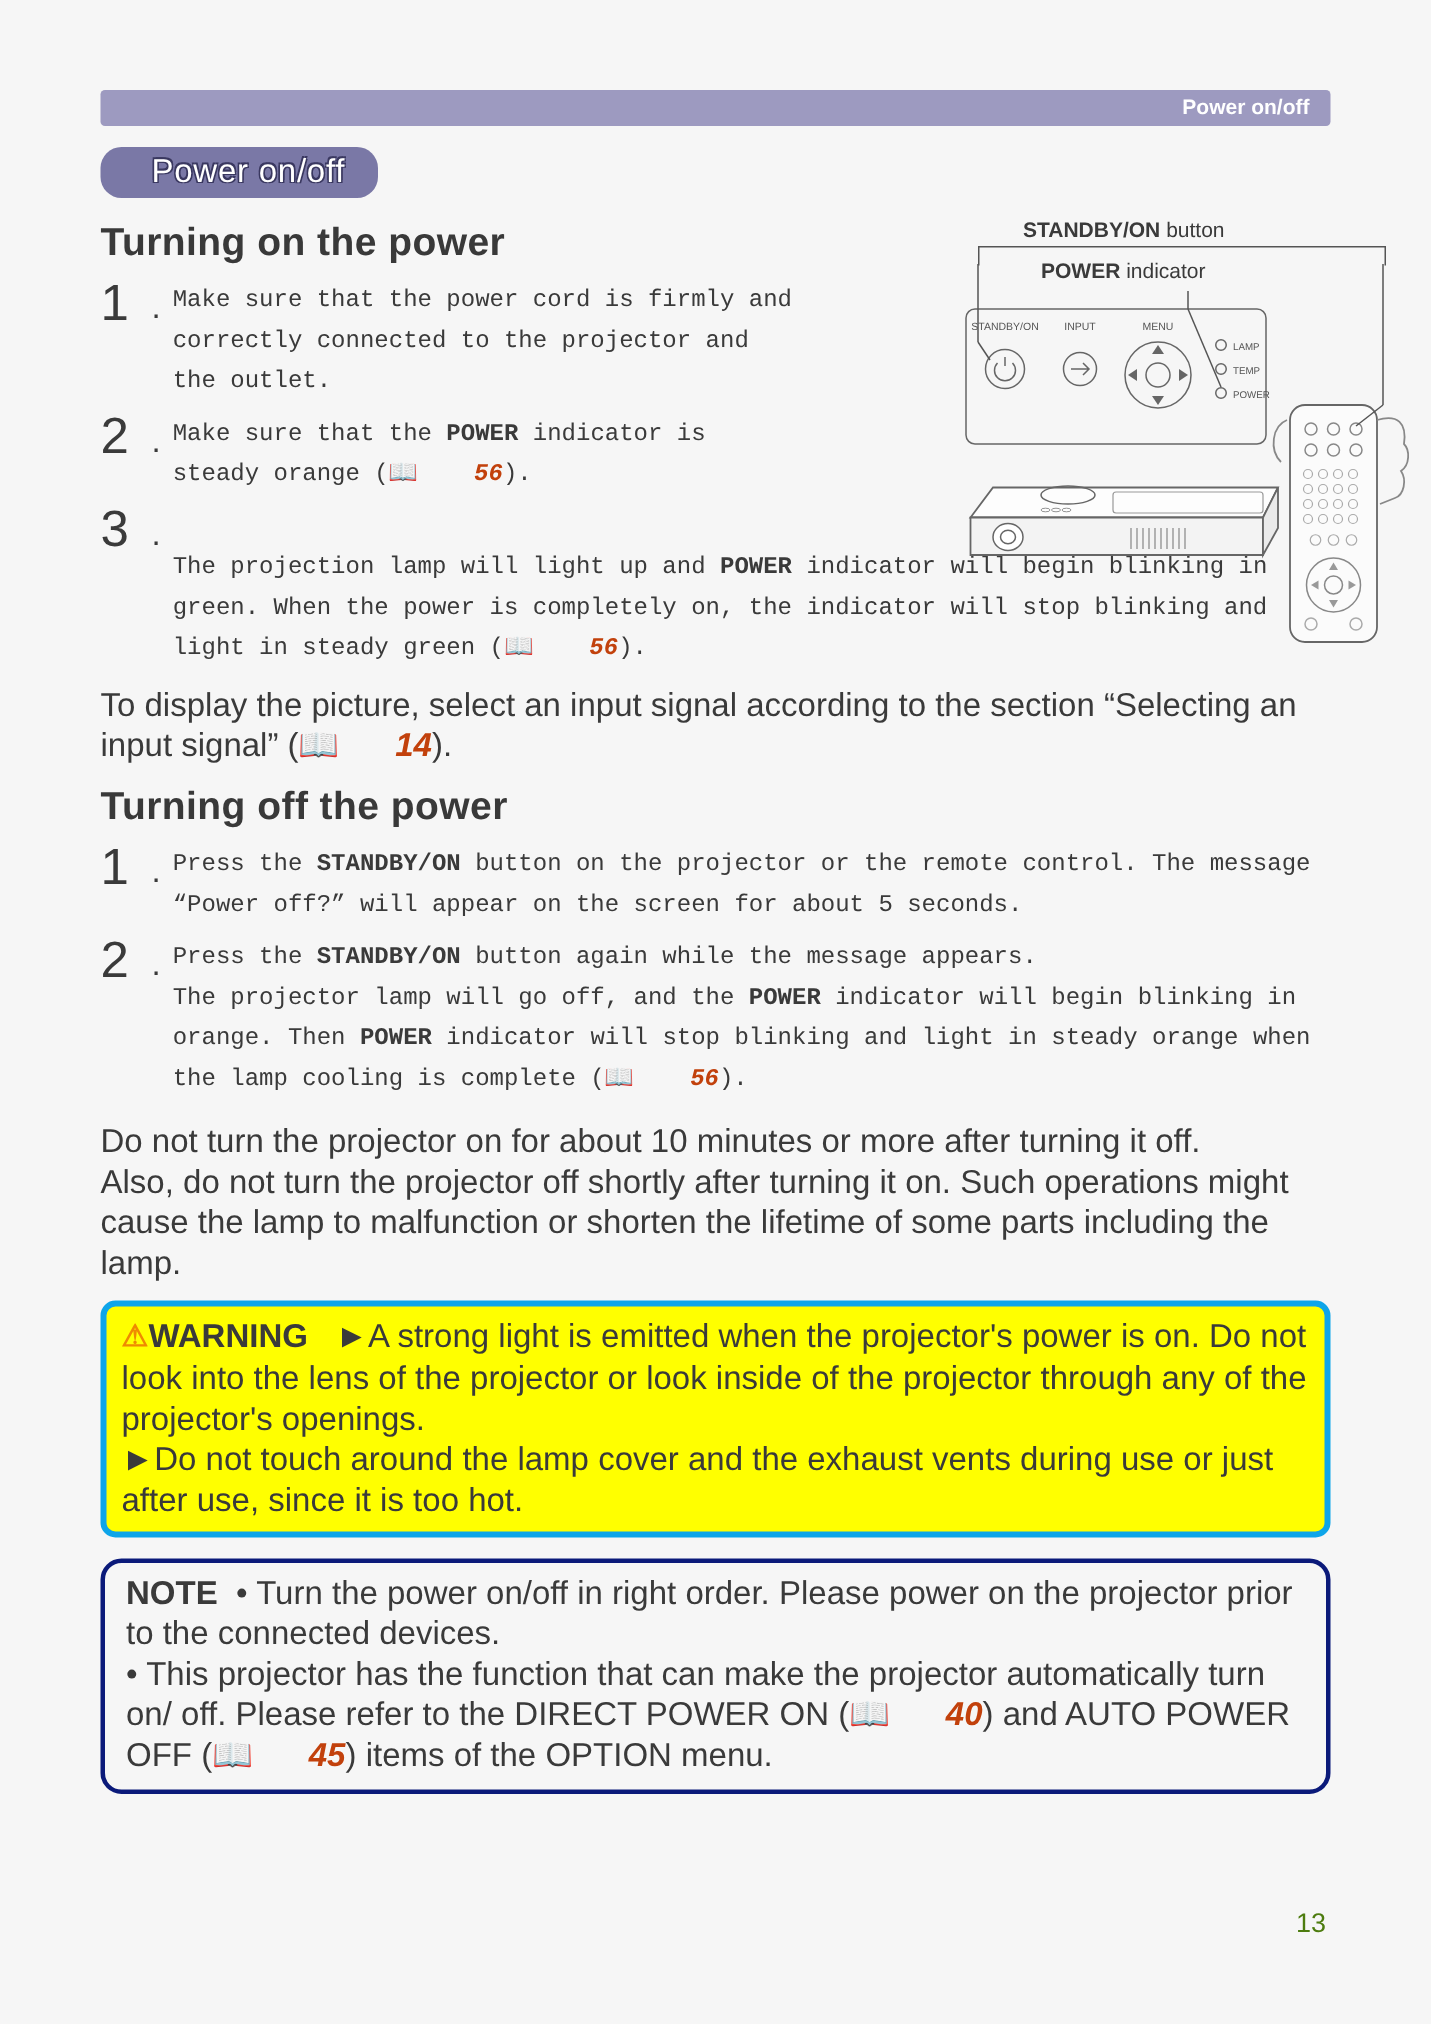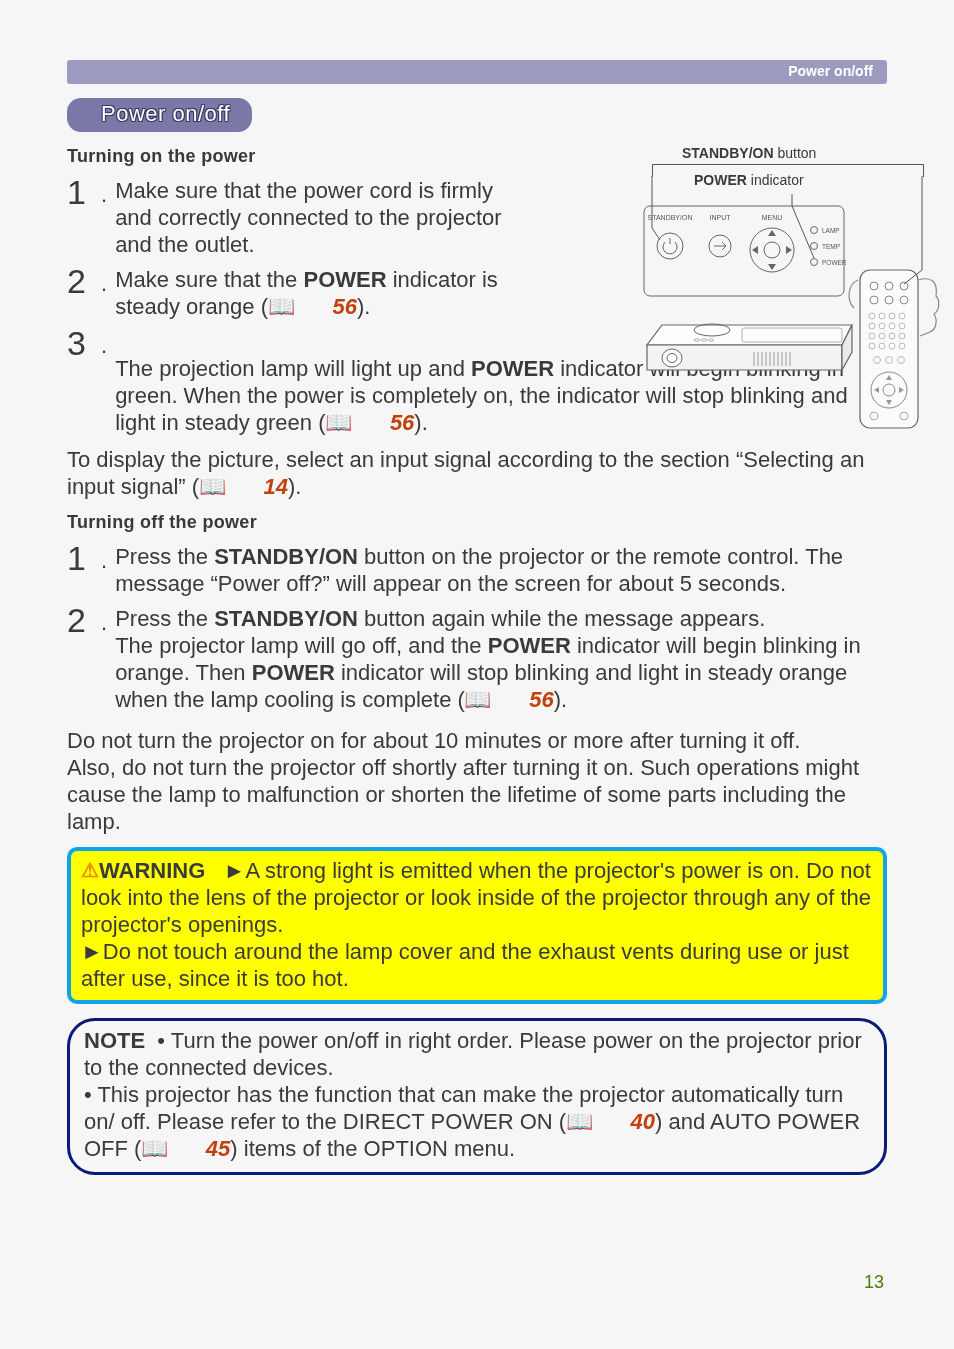--- a/index.html
+++ b/index.html
@@ -46,21 +46,21 @@
   .pill span {
     font-size: 22px;
     color: #fff;
     font-weight: normal;
     text-shadow: -1px -1px 0 #3a3860, 1px -1px 0 #3a3860, -1px 1px 0 #3a3860, 1px 1px 0 #3a3860;
     letter-spacing: 0.5px;
   }
   h2.section {
     font-family: Arial, Helvetica, sans-serif;
     font-weight: 900;
-    font-size: 18px;
+    font-size: 26px;
     color: #393939;
     margin: 6px 0 10px 0;
     letter-spacing: 0.3px;
   }
   
   .steps { padding-left: 0; }
   .step {
     display: flex;
     align-items: flex-start;
     gap: 6px;
@@ -72,23 +72,24 @@
     min-width: 34px;
     text-align: left;
   }
   .step .dot {
     font-size: 22px;
     line-height: 36px;
     margin-left: -6px;
     margin-right: 2px;
   }
   .step .body {
-    font-size: 22px;
+    font-size: 16px;
     line-height: 27px;
     flex: 1;
+    font-family: Liberation Mono, monospace;
   }
   .body b, p b, .note b, .warn b { font-weight: 900; }
   p.flow {
     font-size: 22px;
     line-height: 27px;
     margin: 10px 0 12px 0;
   }
   .ref-icon {
     color: #0b56a5;
     font-weight: bold;
@@ -116,21 +117,21 @@
   }
   .warnbox .tri {
     color: #ef8a00;
     font-weight: bold;
     font-size: 20px;
     vertical-align: 1px;
   }
   
   .notebox {
     border: 3px solid #0b1a7a;
-    border-radius: 28px;
+    border-radius: 14px;
     padding: 6px 14px 10px 14px;
     font-size: 22px;
     line-height: 27px;
     margin-bottom: 30px;
   }
   .pagenum {
     position: absolute;
     right: 70px;
     bottom: 56px;
     font-size: 18px;

